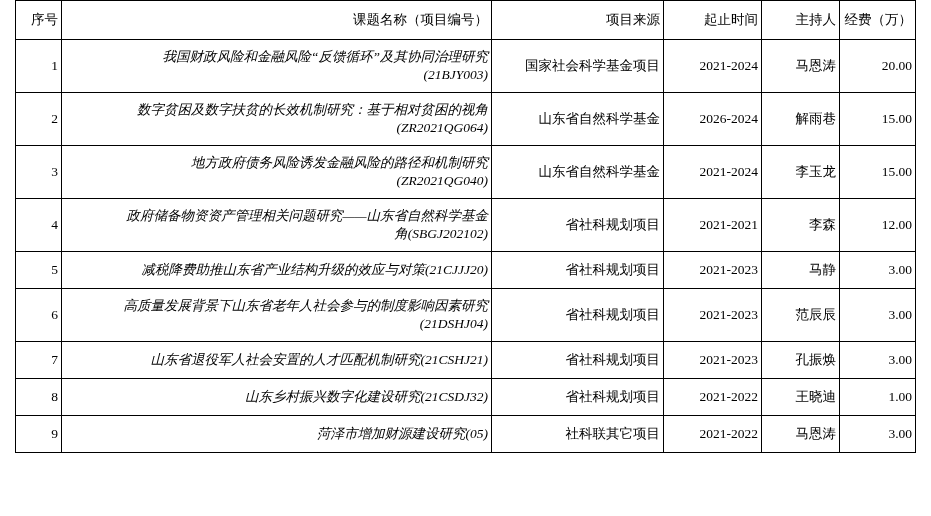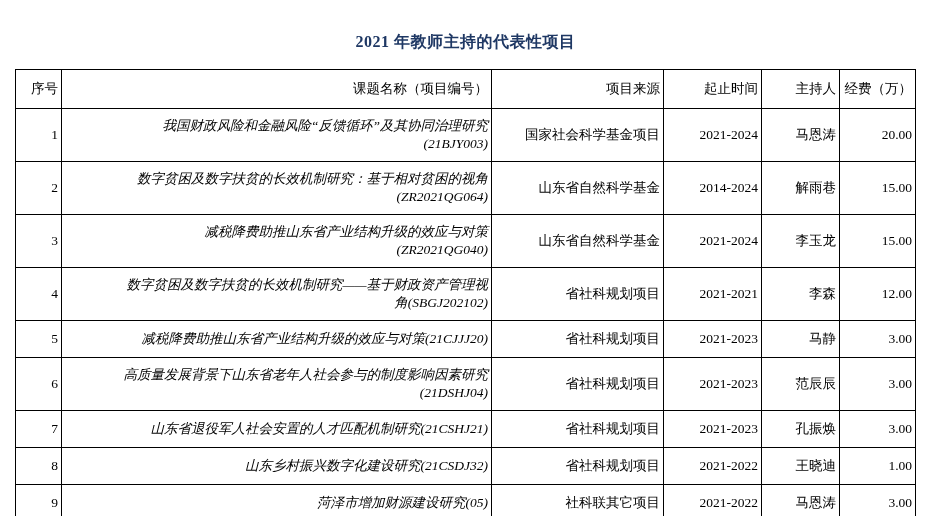--- a/index.html
+++ b/index.html
@@ -64,21 +64,20 @@
     display: block;
   }
   .row-tall td { height: 44px; }
   .row-short td { height: 28px; }
 </style>
 </head>
 <body>
 
 <div class="page">
 
-  <div class="doc-title">2021 年教师主持的代表性项目</div>
 
   <table class="project-table">
     <colgroup>
       <col class="c-index">
       <col class="c-name">
       <col class="c-src">
       <col class="c-date">
       <col class="c-host">
       <col class="c-fund">
     </colgroup>
@@ -104,39 +103,39 @@
         <td>马恩涛</td>
         <td>20.00</td>
       </tr>
       <tr class="row-tall">
         <td>2</td>
         <td class="name-cell">
           <span>数字贫困及数字扶贫的长效机制研究：基于相对贫困的视角</span>
           <span class="line2">(ZR2021QG064)</span>
         </td>
         <td>山东省自然科学基金</td>
-        <td>2014-2024</td>
+        <td>2026-2024</td>
         <td>解雨巷</td>
         <td>15.00</td>
       </tr>
       <tr class="row-tall">
         <td>3</td>
         <td class="name-cell">
-          <span>减税降费助推山东省产业结构升级的效应与对策</span>
+          <span>地方政府债务风险诱发金融风险的路径和机制研究</span>
           <span class="line2">(ZR2021QG040)</span>
         </td>
         <td>山东省自然科学基金</td>
         <td>2021-2024</td>
         <td>李玉龙</td>
         <td>15.00</td>
       </tr>
       <tr class="row-tall">
         <td>4</td>
         <td class="name-cell">
-          <span>数字贫困及数字扶贫的长效机制研究——基于财政资产管理视</span>
+          <span>政府储备物资资产管理相关问题研究——山东省自然科学基金</span>
           <span class="line2">角(SBGJ202102)</span>
         </td>
         <td>省社科规划项目</td>
         <td>2021-2021</td>
         <td>李森</td>
         <td>12.00</td>
       </tr>
       <tr class="row-short">
         <td>5</td>
         <td class="name-cell">

